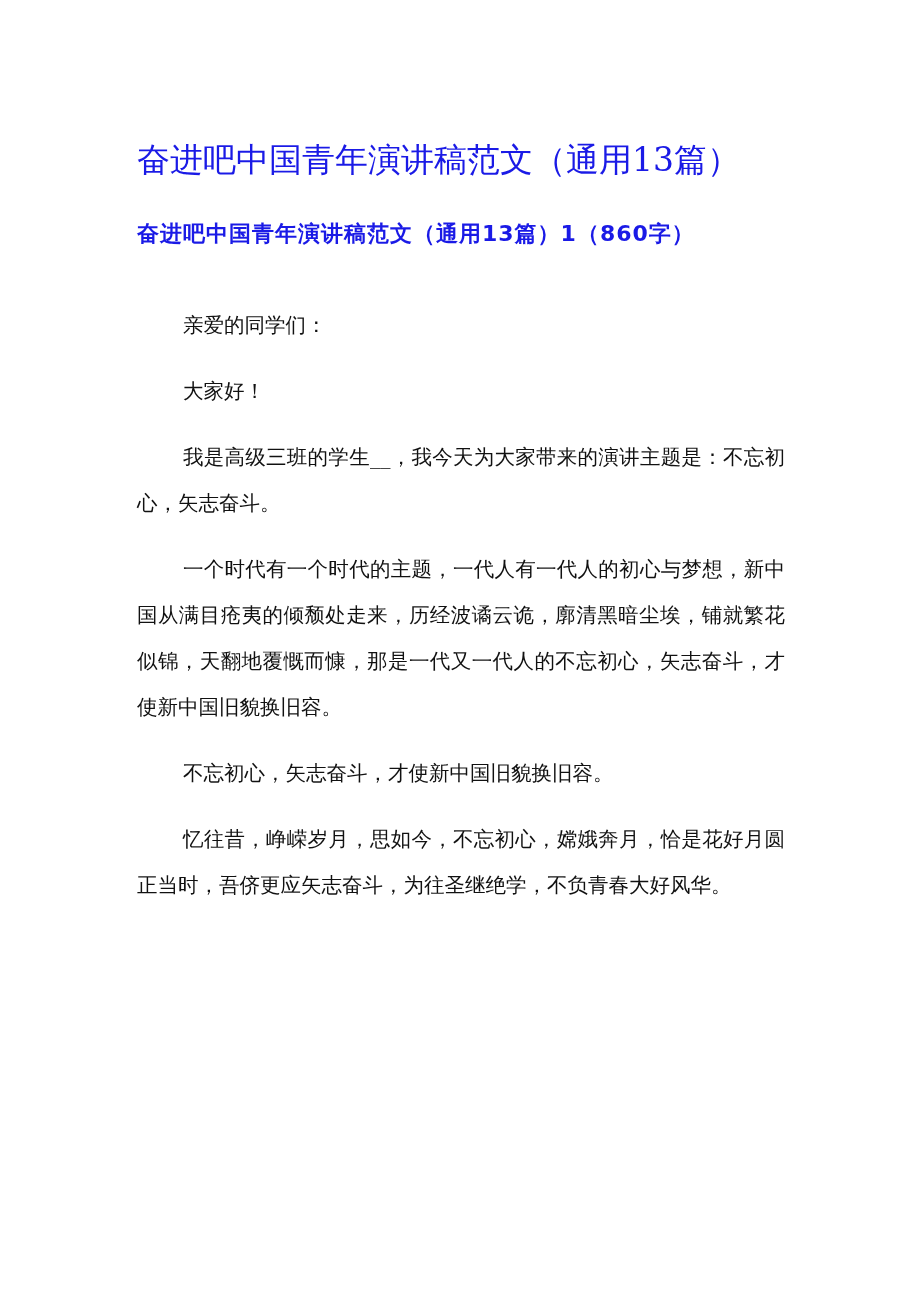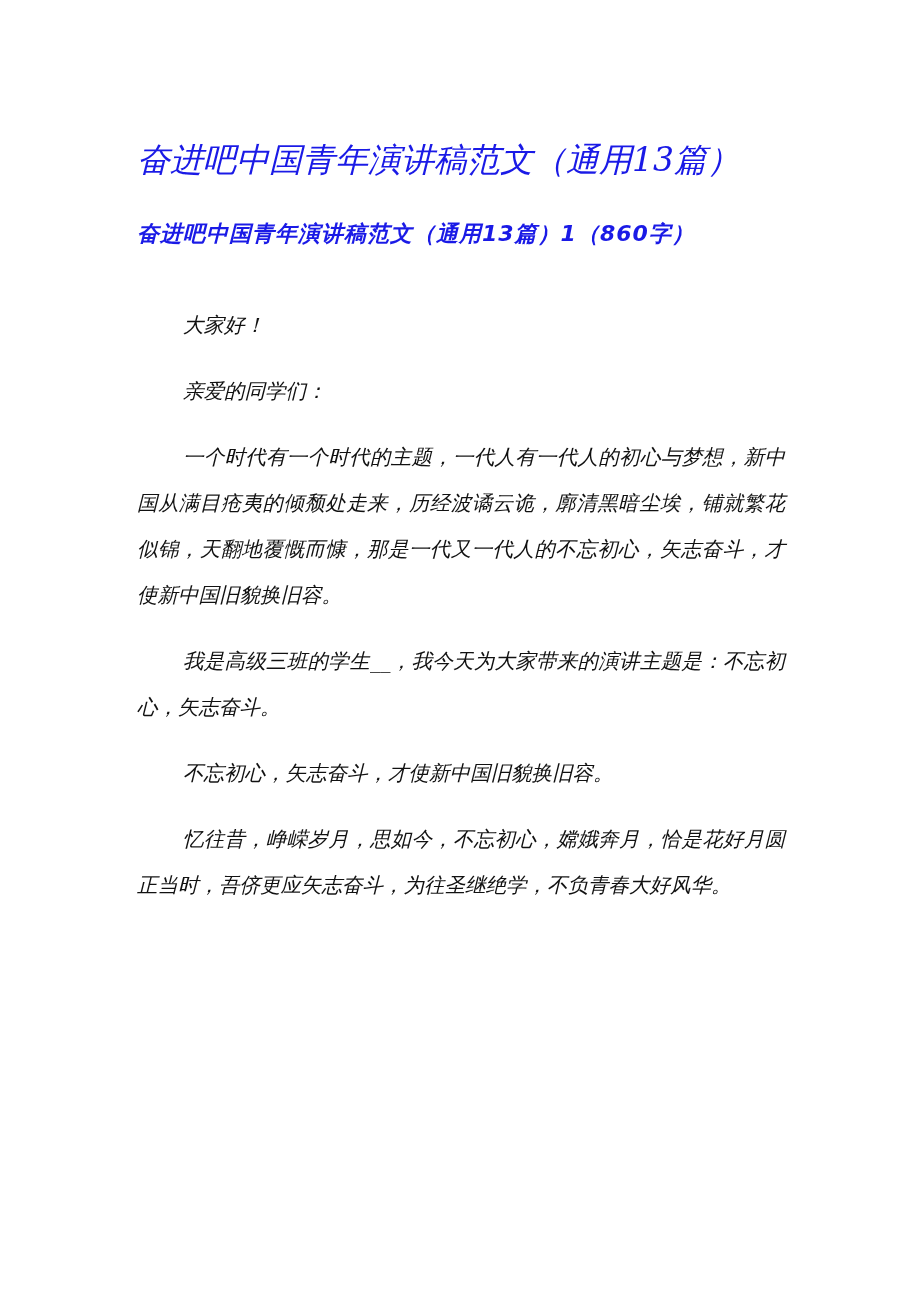--- a/index.html
+++ b/index.html
@@ -1,17 +1,17 @@
 <!DOCTYPE html>
 <html><head>
   <meta charset="utf-8">
   <style>
     html, body { margin: 0; padding: 0; background: #ffffff; }
     body { width: 920px; height: 1302px; position: relative; overflow: hidden; }
-    .page { position: absolute; left: 0; top: 0; width: 920px; height: 1302px; background: #fff; font-style: italic; }
+    .page { position: absolute; left: 0; top: 0; width: 920px; height: 1302px; background: #fff; }
     .title {
       position: absolute; left: 137px; top: 136px; width: 660px;
       font-family: "DejaVu Serif", "Liberation Serif", serif;
       font-size: 33px; line-height: 48px; color: #1a1ae6; margin: 0; font-weight: normal;
       white-space: nowrap; letter-spacing: 0px;
     }
     .subtitle {
       position: absolute; left: 137px; top: 216px; width: 660px;
       font-family: "DejaVu Sans", "Liberation Sans", sans-serif;
       font-size: 22px; line-height: 36px; color: #1a1ae6; margin: 0; font-weight: bold;
@@ -24,20 +24,20 @@
     }
     .body p { margin: 0 0 20px 0; text-indent: 46px; text-align: justify; }
   </style>
 </head>
 <body>
 
 <div class="page">
   <h1 class="title">奋进吧中国青年演讲稿范文（通用13篇）</h1>
   <h2 class="subtitle">奋进吧中国青年演讲稿范文（通用13篇）1（860字）</h2>
   <div class="body">
+    <p>亲爱的同学们：</p>
     <p>大家好！</p>
-    <p>亲爱的同学们：</p>
+    <p>我是高级三班的学生__，我今天为大家带来的演讲主题是：不忘初心，矢志奋斗。</p>
     <p>一个时代有一个时代的主题，一代人有一代人的初心与梦想，新中国从满目疮夷的倾颓处走来，历经波谲云诡，廓清黑暗尘埃，铺就繁花似锦，天翻地覆慨而慷，那是一代又一代人的不忘初心，矢志奋斗，才使新中国旧貌换旧容。</p>
-    <p>我是高级三班的学生__，我今天为大家带来的演讲主题是：不忘初心，矢志奋斗。</p>
     <p>不忘初心，矢志奋斗，才使新中国旧貌换旧容。</p>
     <p>忆往昔，峥嵘岁月，思如今，不忘初心，嫦娥奔月，恰是花好月圆正当时，吾侪更应矢志奋斗，为往圣继绝学，不负青春大好风华。</p>
   </div>
 </div>
 
 </body></html>

